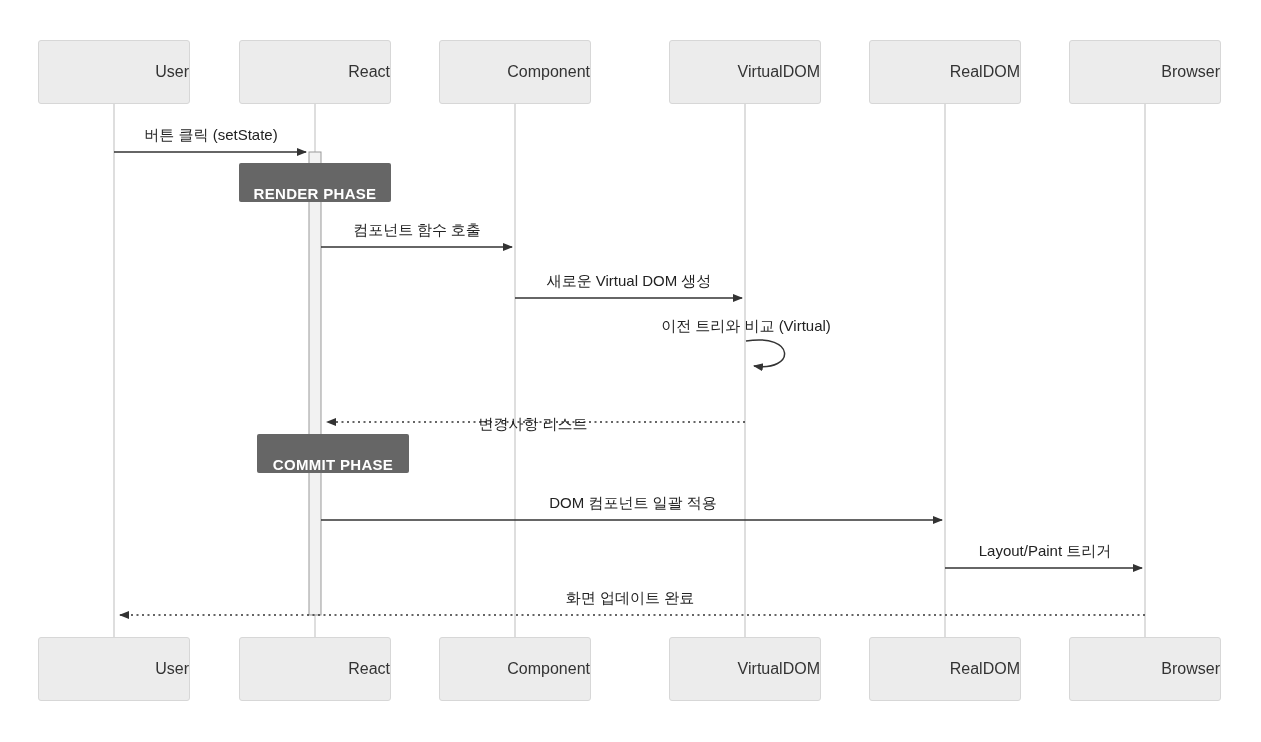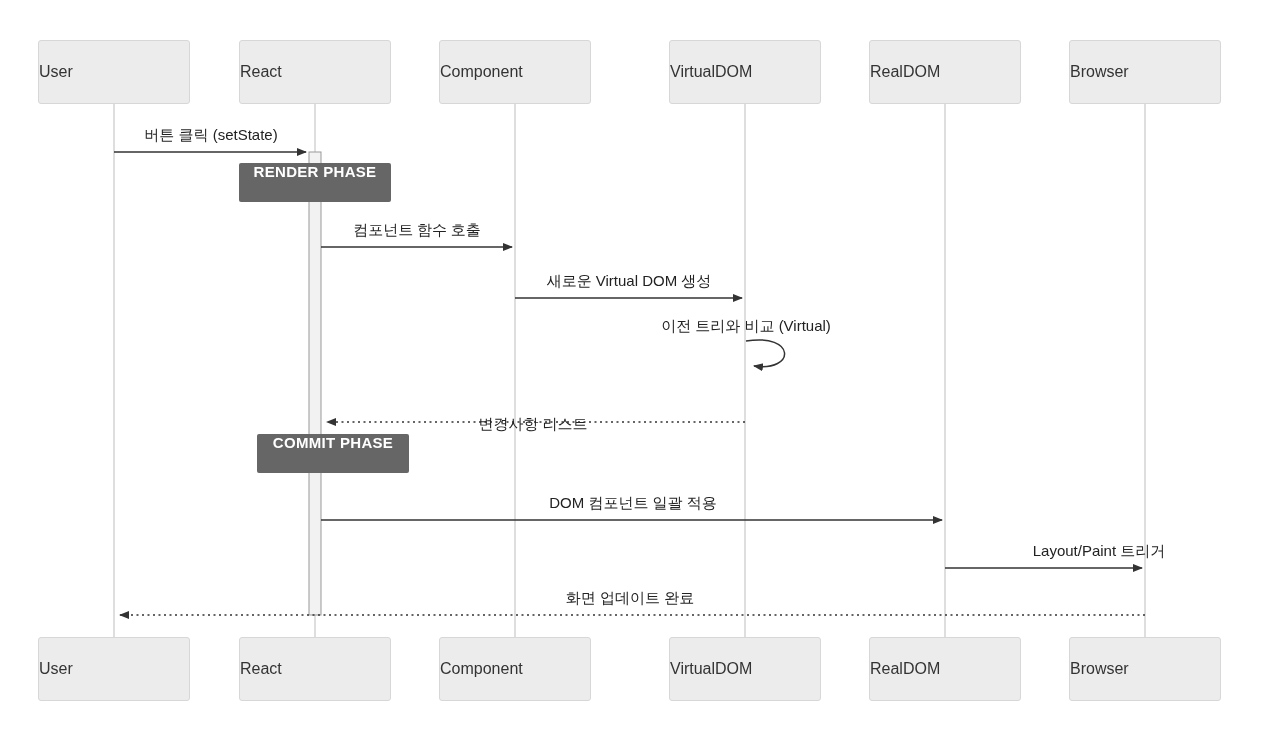--- a/index.html
+++ b/index.html
@@ -29,30 +29,30 @@
   .msg-line.dashed{stroke-dasharray:2 3.5;}
   .arrowhead{fill:var(--arrow);}
   .activation{fill:var(--activation-fill);stroke:var(--activation-border);stroke-width:1;}
   .participant{
     position:absolute;
     width:152px;height:64px;
     background:var(--participant-fill);
     border:1px solid var(--participant-border);
     border-radius:3px;
     box-sizing:border-box;
-    display:flex;align-items:center;justify-content:flex-start;
+    display:flex;align-items:center;justify-content:flex-end;
     font-size:16px;color:#333333;
   }
   .phase{
     position:absolute;
     width:152px;height:39px;
     background:var(--phase-fill);
     color:var(--phase-text);
     border-radius:2px;
-    display:flex;align-items:flex-start;justify-content:center;
+    display:flex;align-items:flex-end;justify-content:center;
     font-size:15px;font-weight:bold;letter-spacing:.3px;
     box-sizing:border-box;
   }
   .msg-label{
     position:absolute;
     transform:translateX(-50%);
     white-space:nowrap;
     font-size:15px;color:var(--text);
     height:20px;line-height:20px;
   }
@@ -132,16 +132,16 @@
   <div class="phase" style="left:239px;top:434px;margin-left:18px;">
       <span>COMMIT PHASE</span>
     </div>
 
   <div class="msg-label" style="left:211px;top:125px;">버튼 클릭 (setState)</div>
   <div class="msg-label" style="left:417px;top:220px;font-family:Liberation Serif, serif;">컴포넌트 함수 호출</div>
   <div class="msg-label" style="left:629px;top:271px;">새로운 Virtual DOM 생성</div>
   <div class="msg-label" style="left:746px;top:316px;">이전 트리와 비교 (Virtual)</div>
   <div class="msg-label" style="left:533px;top:395px;margin-top:19px;">변경사항 리스트</div>
   <div class="msg-label" style="left:633px;top:493px;">DOM 컴포넌트 일괄 적용</div>
-  <div class="msg-label" style="left:1099px;top:541px;">Layout/Paint 트리거</div>
+  <div class="msg-label" style="left:1045px;top:541px;">Layout/Paint 트리거</div>
   <div class="msg-label" style="left:630px;top:588px;">화면 업데이트 완료</div>
 
 </div>
 
 </body></html>

